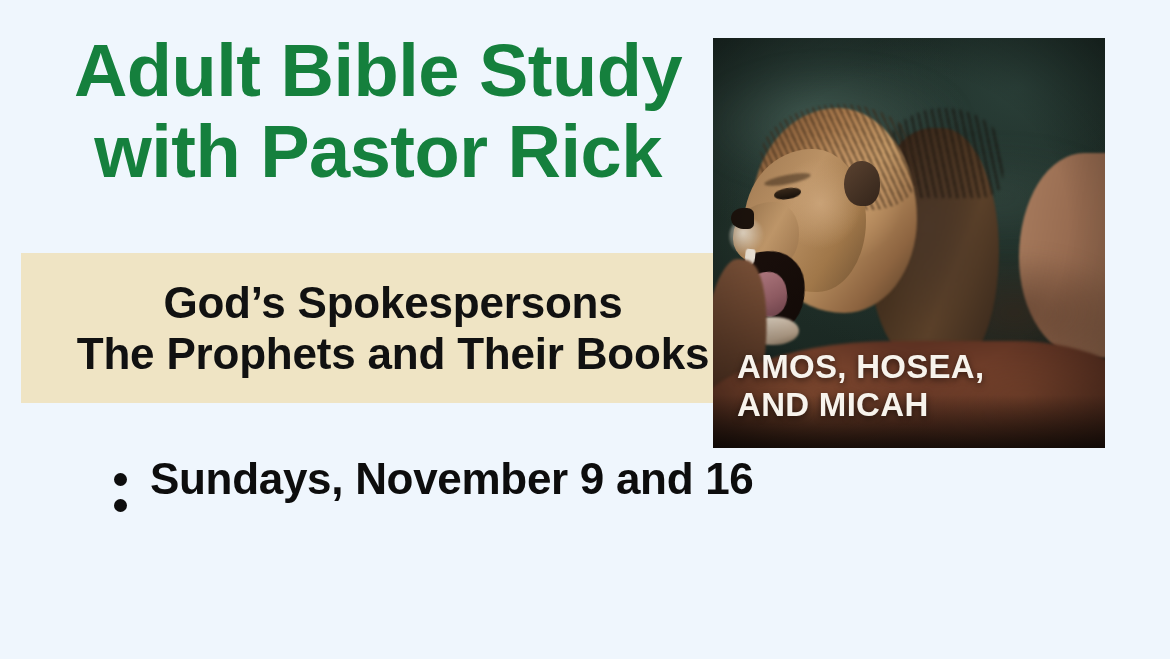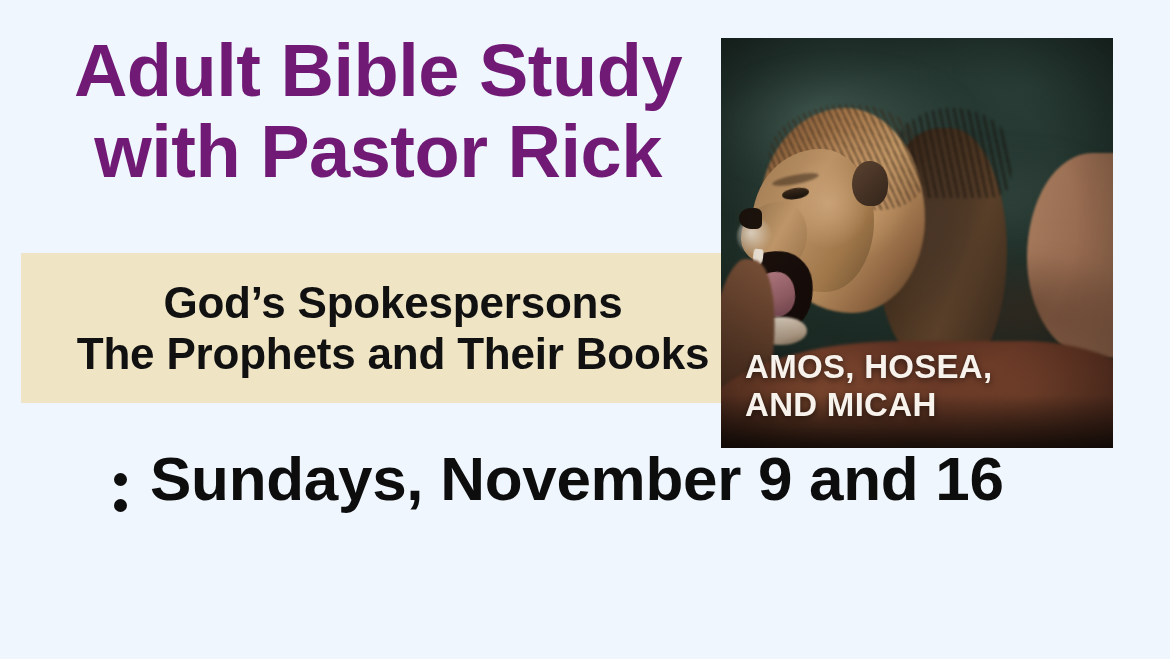--- a/index.html
+++ b/index.html
@@ -21,21 +21,21 @@
     background: #eff6fd;
     overflow: hidden;
   }
 
   
   #headline {
     position: absolute;
     left: 48px;
     top: 30px;
     width: 660px;
-    color: #701a75;
+    color: #15803d;
     font-size: 74px;
     font-weight: bold;
     line-height: 81px;
     letter-spacing: -0.5px;
     text-align: center;
     white-space: pre-line;
   }
 
   
   #subtitle-band {
@@ -65,21 +65,21 @@
     left: 108px;
     top: 452px;
     margin: 0;
     padding: 0;
     list-style: none;
   }
   #details-list li {
     position: relative;
     padding-left: 42px;
     color: #0d0d0d;
-    font-size: 62px;
+    font-size: 44px;
     font-weight: bold;
     line-height: 53px;
     letter-spacing: -0.3px;
     white-space: nowrap;
   }
   #details-list li .marker {
     position: absolute;
     left: 6px;
     top: 50%;
     width: 13px;
@@ -91,21 +91,20 @@
 
   
   #photo-card {
     position: absolute;
     left: 713px;
     top: 38px;
     width: 392px;
     height: 410px;
     overflow: hidden;
     background: #0f766e;
-    margin-left: 8px;
   }
   #photo-card .scene {
     position: absolute;
     inset: 0;
   }
 
   
   .bg-sky {
     position: absolute;
     inset: 0;

